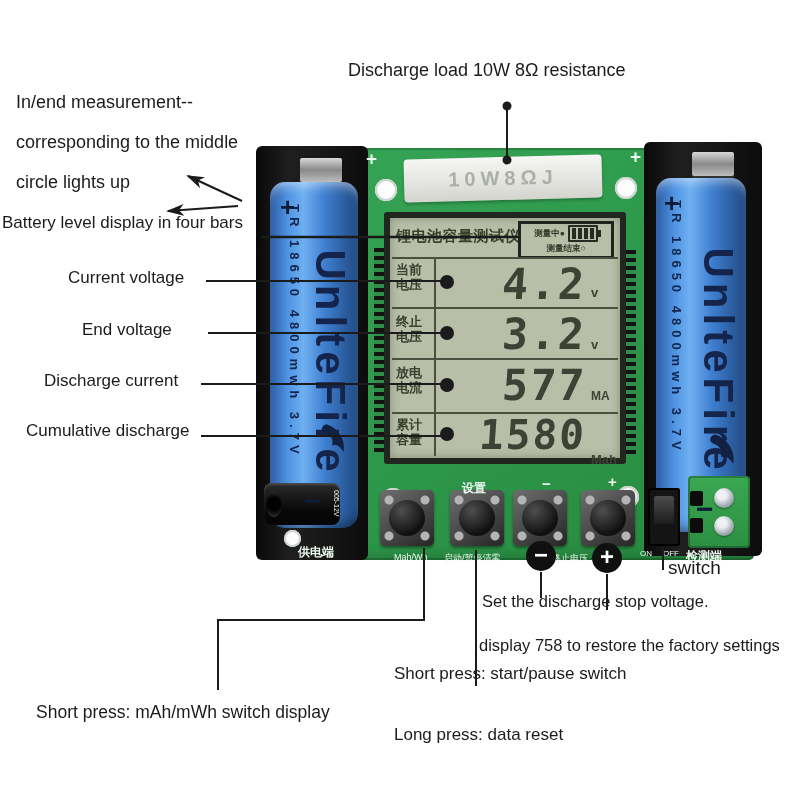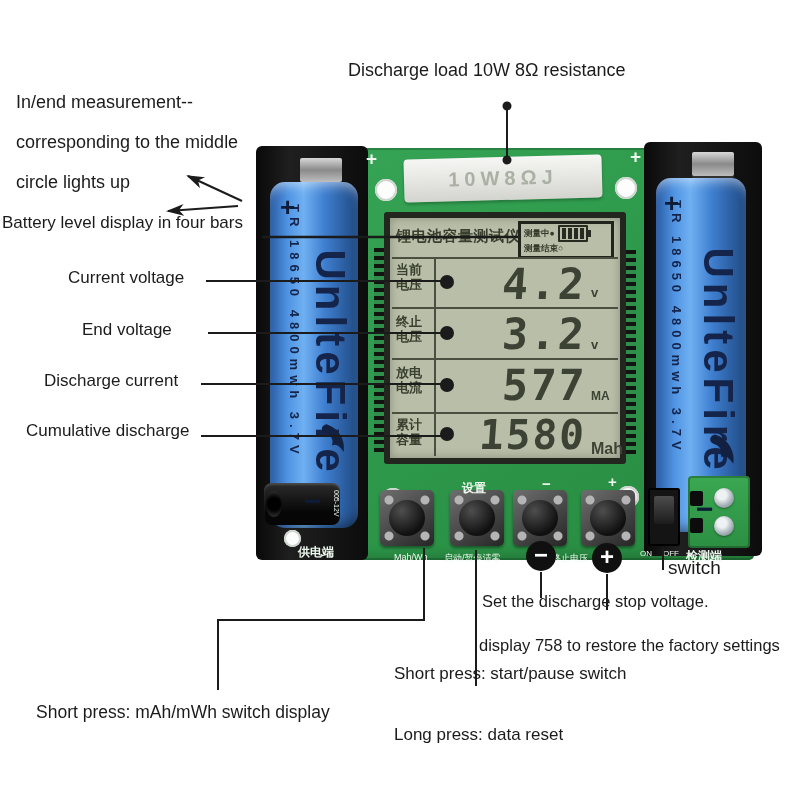--- a/index.html
+++ b/index.html
@@ -42,37 +42,37 @@
   .lcd-frame{position:absolute;left:384px;top:212px;width:242px;height:252px;background:#23261f;z-index:2;border-radius:3px;}
   .lcd{position:absolute;left:390px;top:218px;width:230px;height:240px;background:#b8bea7;z-index:3;
        box-shadow:inset 0 0 10px rgba(0,0,0,.25);}
   .zebra{position:absolute;z-index:2;background:repeating-linear-gradient(180deg,#121412 0 4px,#2f8f4a 4px 8px);}
   .zebra.zl{left:374px;top:248px;width:12px;height:204px;}
   .zebra.zr{left:624px;top:250px;width:12px;height:205px;}
   .lcd-title{position:absolute;left:396px;top:227px;width:124px;z-index:4;font-size:15px;font-weight:bold;
              color:#39402f;letter-spacing:.5px;white-space:nowrap;}
   .status-box{position:absolute;left:518px;top:221px;width:96px;height:38px;z-index:4;border:3px solid #20241c;
               box-sizing:border-box;display:flex;flex-direction:column;justify-content:space-around;padding:1px 3px;}
-  .status-row{display:flex;align-items:center;gap:3px;font-size:8.5px;font-weight:bold;color:#343a2b;white-space:nowrap;}
+  .status-row{display:flex;align-items:center;gap:3px;font-size:8.5px;font-weight:bold;color:#343a2b;white-space:nowrap;justify-content:center;}
   .batt-icon{width:24px;height:11px;border:2px solid #262a20;border-radius:1px;position:relative;display:inline-block;
              padding:1px;box-sizing:content-box;
              background:repeating-linear-gradient(90deg,#262a20 1px 5px,transparent 5px 7px) content-box;}
   .batt-icon::after{content:"";position:absolute;right:-5px;top:3px;width:3px;height:7px;background:#262a20;}
   .hline{position:absolute;left:392px;width:226px;height:2px;background:#4a5040;z-index:4;}
   .hl1{top:257px}.hl2{top:307px}.hl3{top:358px}.hl4{top:412px}
   .vline{position:absolute;left:434px;top:257px;width:2px;height:199px;background:#4a5040;z-index:4;}
   .lcd-row-label{position:absolute;left:396px;width:38px;z-index:4;font-size:13px;font-weight:bold;color:#39402f;
                  line-height:15px;white-space:pre-line;}
   .rl1{top:262px}.rl2{top:314px}.rl3{top:365px}.rl4{top:417px}
   .lcd-val{position:absolute;left:446px;width:140px;z-index:4;text-align:right;
            font-family:"DejaVu Sans Mono",monospace;font-weight:bold;color:#3c4334;font-size:43px;
            transform:skewX(-4deg);letter-spacing:2px;white-space:nowrap;}
   .v1{top:259px}.v2{top:309px}.v3{top:360px}.v4{top:411px;font-size:41px;}
   .lcd-unit{position:absolute;left:591px;z-index:4;font-weight:bold;color:#3c4334;font-size:13px;white-space:nowrap;}
-  .u1{top:285px}.u2{top:337px}.u3{top:389px;font-size:12px}.u4{top:440px;font-size:16px}
+  .u1{top:285px}.u2{top:337px}.u3{top:389px;font-size:12px}.u4{top:452px;font-size:13px}
 
   
   .holder{position:absolute;background:linear-gradient(90deg,#090909,#1f1f1f 30%,#0c0c0c);z-index:2;border-radius:6px;}
   .holder.left{left:256px;top:146px;width:112px;height:414px;}
   .holder.right{left:644px;top:142px;width:118px;height:414px;}
   .contact{position:absolute;z-index:3;background:linear-gradient(#d8d8d8,#8a8a8a 50%,#bdbdbd);border-radius:2px;
            box-shadow:0 2px 0 #333;}
   .contact.cl{left:300px;top:158px;width:42px;height:24px;}
   .contact.cr{left:692px;top:152px;width:42px;height:24px;}
   .cell{position:absolute;z-index:3;border-radius:15px;

